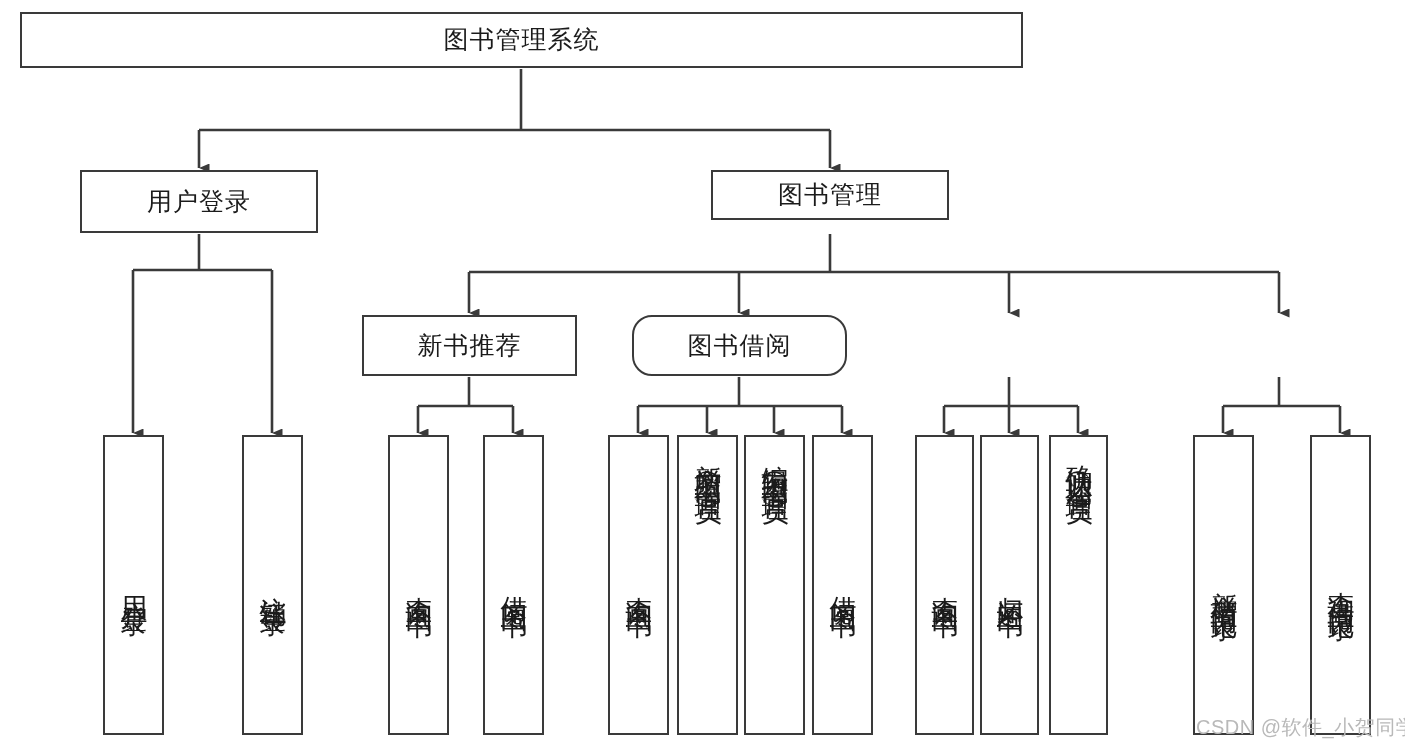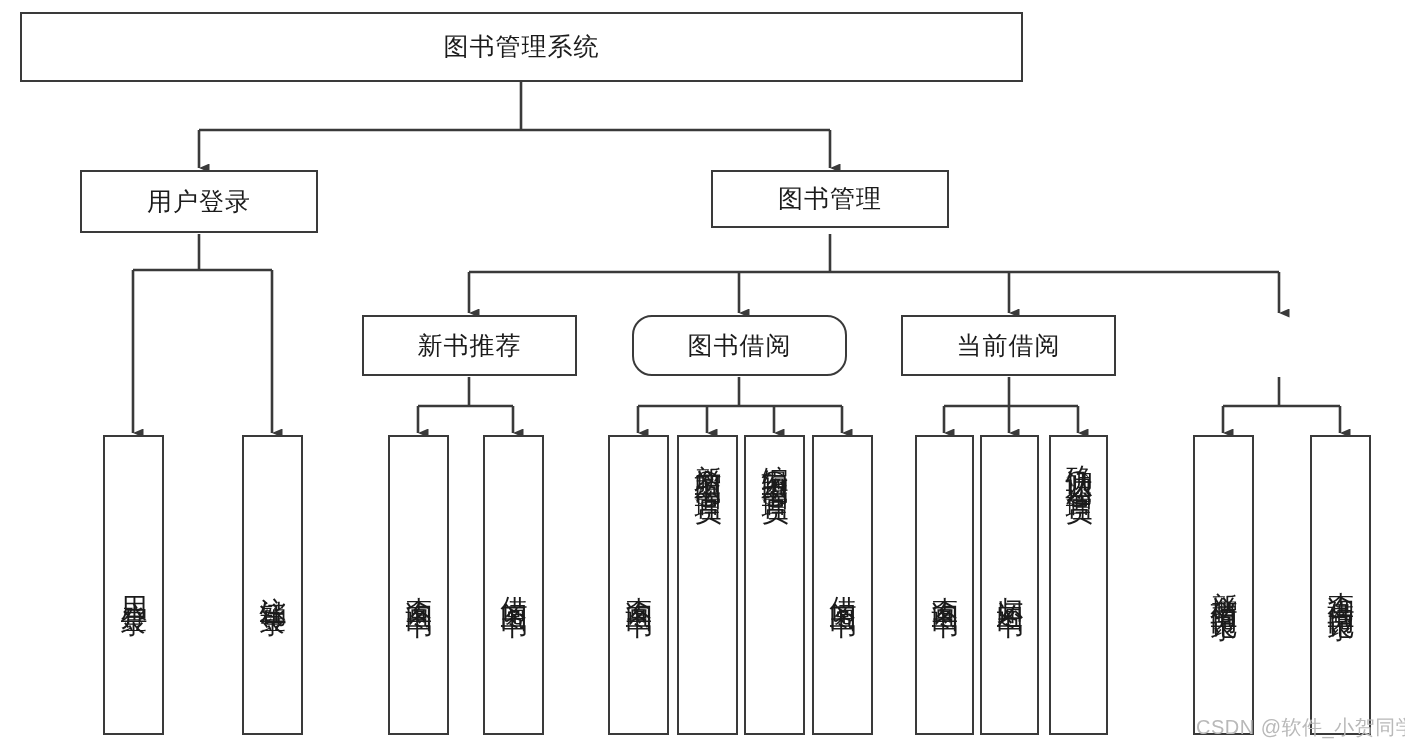--- a/index.html
+++ b/index.html
@@ -127,40 +127,37 @@
       <path d="M 1009,406 L 1009,433" marker-end="url(#arrowhead)"></path>
       <path d="M 1078,406 L 1078,433" marker-end="url(#arrowhead)"></path>
 
       <path d="M 1279,377 L 1279,406"></path>
       <path d="M 1223,406 L 1340,406"></path>
       <path d="M 1223,406 L 1223,433" marker-end="url(#arrowhead)"></path>
       <path d="M 1340,406 L 1340,433" marker-end="url(#arrowhead)"></path>
     </g>
   </svg>
 
-  <div class="node horiz root" style="left:20px; top:12px; width:1003px; height:70px;">
+  <div class="node horiz root" style="left:20px; top:12px; width:1003px; height:56px;">
     <span class="node-label">图书管理系统</span>
   </div>
 
   <div class="node horiz" style="left:80px; top:170px; width:238px; height:63px;">
     <span class="node-label">用户登录</span>
   </div>
-  <div class="node horiz" style="left:711px; top:170px; width:238px; height:58px;">
+  <div class="node horiz" style="left:711px; top:170px; width:238px; height:50px;">
     <span class="node-label">图书管理</span>
   </div>
 
   <div class="node horiz" style="left:362px; top:315px; width:215px; height:61px;">
     <span class="node-label">新书推荐</span>
   </div>
   <div class="node horiz" style="left:632px; top:315px; width:215px; height:61px;border-radius:20px;">
     <span class="node-label">图书借阅</span>
   </div>
-  <div class="node horiz" style="left:901px; top:315px; width:215px; height:61px;">
-    <span class="node-label">当前借阅</span>
-  </div>
 
   <div class="node vert centered" style="left:103px; top:435px; width:61px; height:300px;">
     <span class="node-label">用户登录</span>
   </div>
   <div class="node vert centered" style="left:242px; top:435px; width:61px; height:300px;">
     <span class="node-label">注销登录</span>
   </div>
 
   <div class="node vert centered" style="left:388px; top:435px; width:61px; height:300px;">
     <span class="node-label">查询图书</span>

